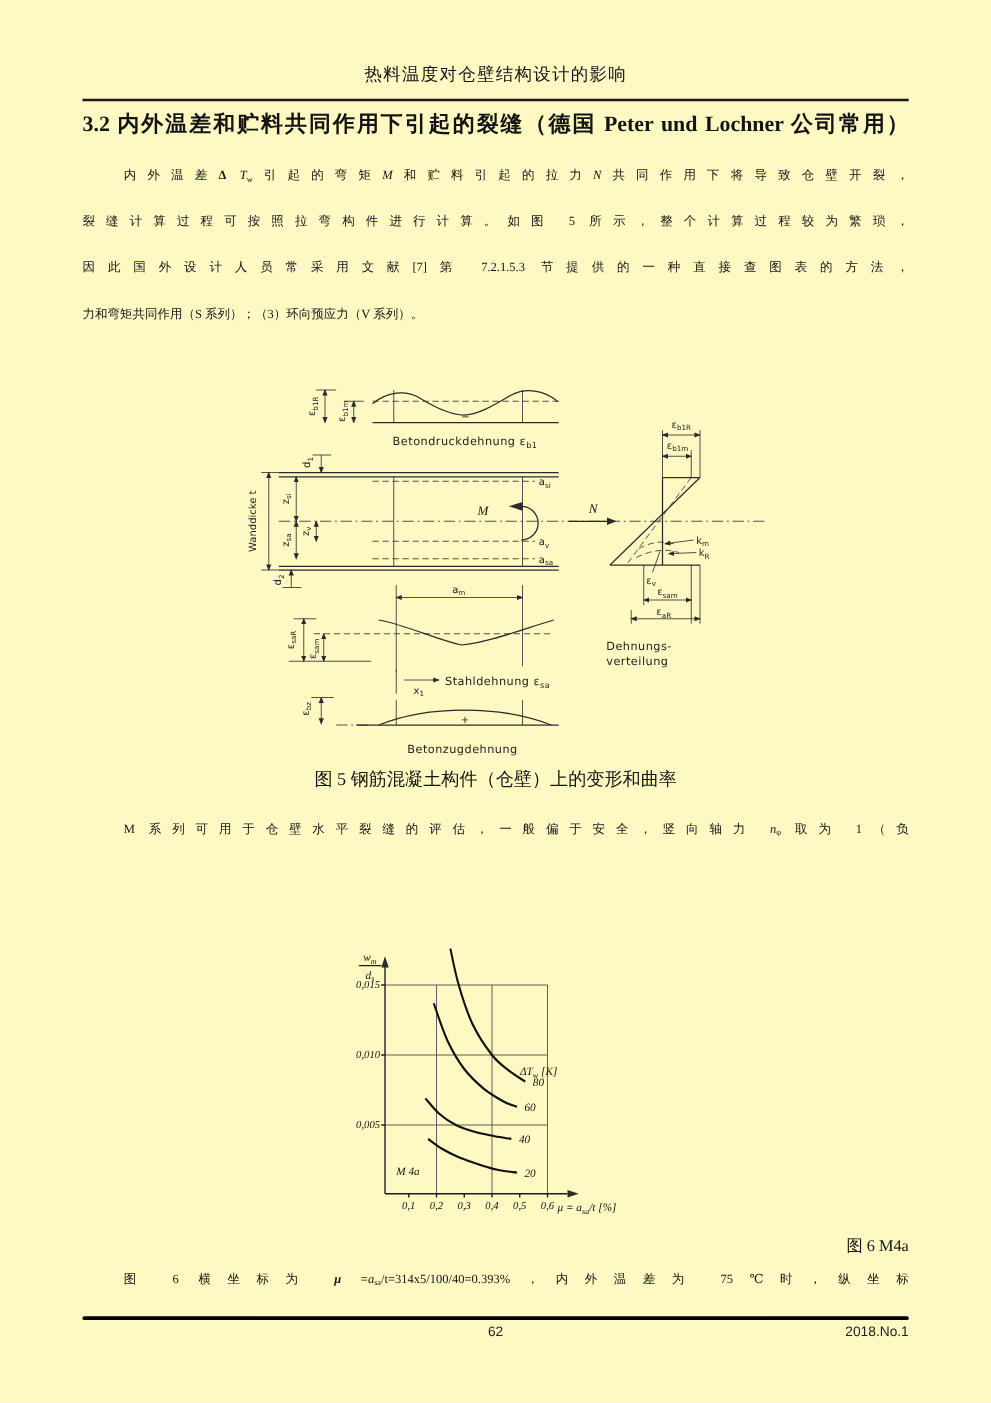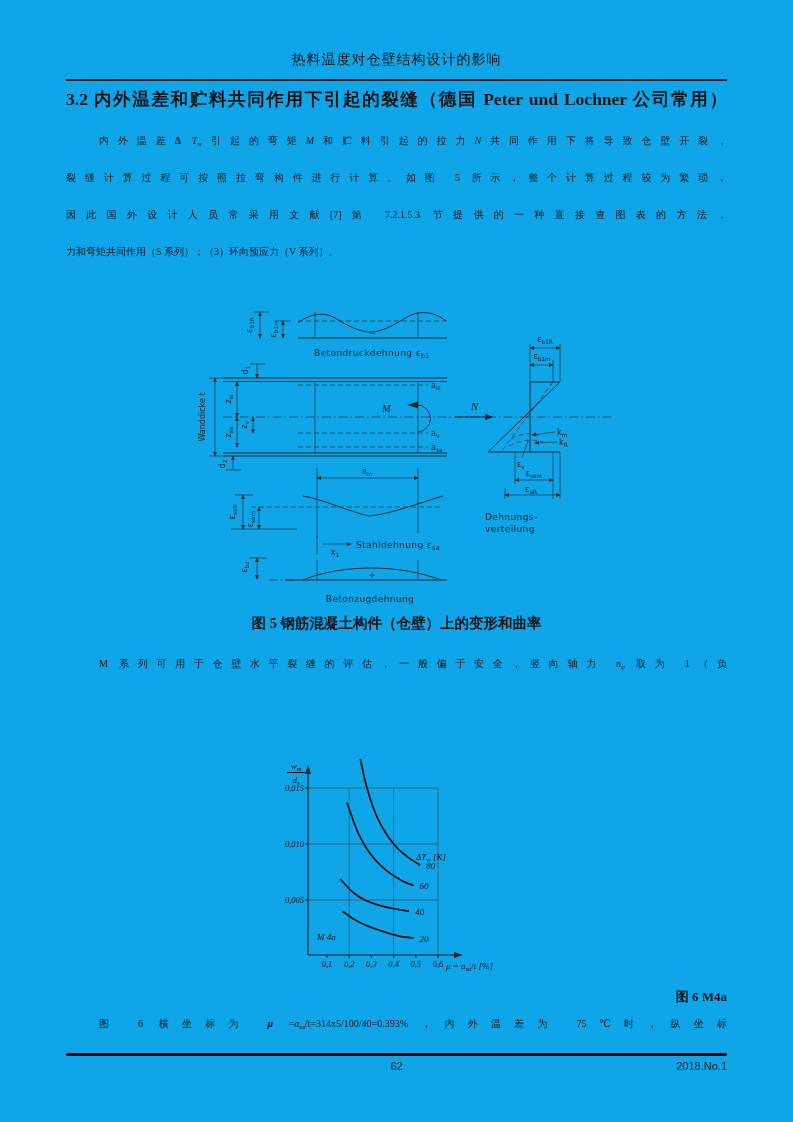--- a/index.html
+++ b/index.html
@@ -1,34 +1,34 @@
 <!DOCTYPE html>
 <html><head>
 <meta charset="utf-8">
 <style>
   html,body{margin:0;padding:0;background:#e9e9e9;}
-  .page{position:relative;width:793px;height:1122px;margin:0 auto;background:#0ea5e9;
+  .page{position:relative;width:793px;height:1122px;margin:0 auto;background:#fef9c3;
         font-family:"Liberation Serif","DejaVu Serif",serif;color:#141414;overflow:hidden;}
   .abs{position:absolute;}
   .header-title{top:51px;left:66px;width:661px;text-align:center;font-size:14px;letter-spacing:1px;}
   .header-rule{top:79px;left:66px;width:661px;height:2px;background:#1b1b1b;}
   .heading{top:86px;left:66px;width:661px;font-size:17.5px;font-weight:700;
            text-align:justify;text-align-last:justify;line-height:26px;}
   .para{left:66px;width:661px;font-size:10px;}
   #para1{top:122px;}
   #para2{top:645px;}
   #para3{top:1005px;}
   .pline{height:37px;line-height:37px;text-align:justify;text-align-last:justify;overflow:hidden;}
   .pline.last{text-align-last:left;}
   .pline.indent{text-indent:33px;}
   .it{font-style:italic;}
   .b{font-weight:bold;}
   .bi{font-weight:bold;font-style:italic;}
   .sub{font-size:66%;vertical-align:-0.35em;}
-  .cap{position:absolute;left:66px;width:661px;text-align:center;font-weight:bold;}
+  .cap{position:absolute;left:66px;width:661px;text-align:center;font-weight:normal;}
   #cap5{top:614px;font-size:14.5px;}
   #cap6{top:988px;font-size:13px;text-align:right;}
   .svg-fig{position:absolute;}
   
   .s{stroke:#2b2b2b;stroke-width:1;fill:none;}
   .thin{stroke-width:0.65;}
   .dsh{stroke-dasharray:5 3;}
   .ddot{stroke-dasharray:9 3 1.5 3;}
   .fill{fill:#2b2b2b;stroke:none;}
   text.g-txt{font-family:"DejaVu Sans",sans-serif;font-size:9px;letter-spacing:0.4px;fill:#222;stroke:none;}

